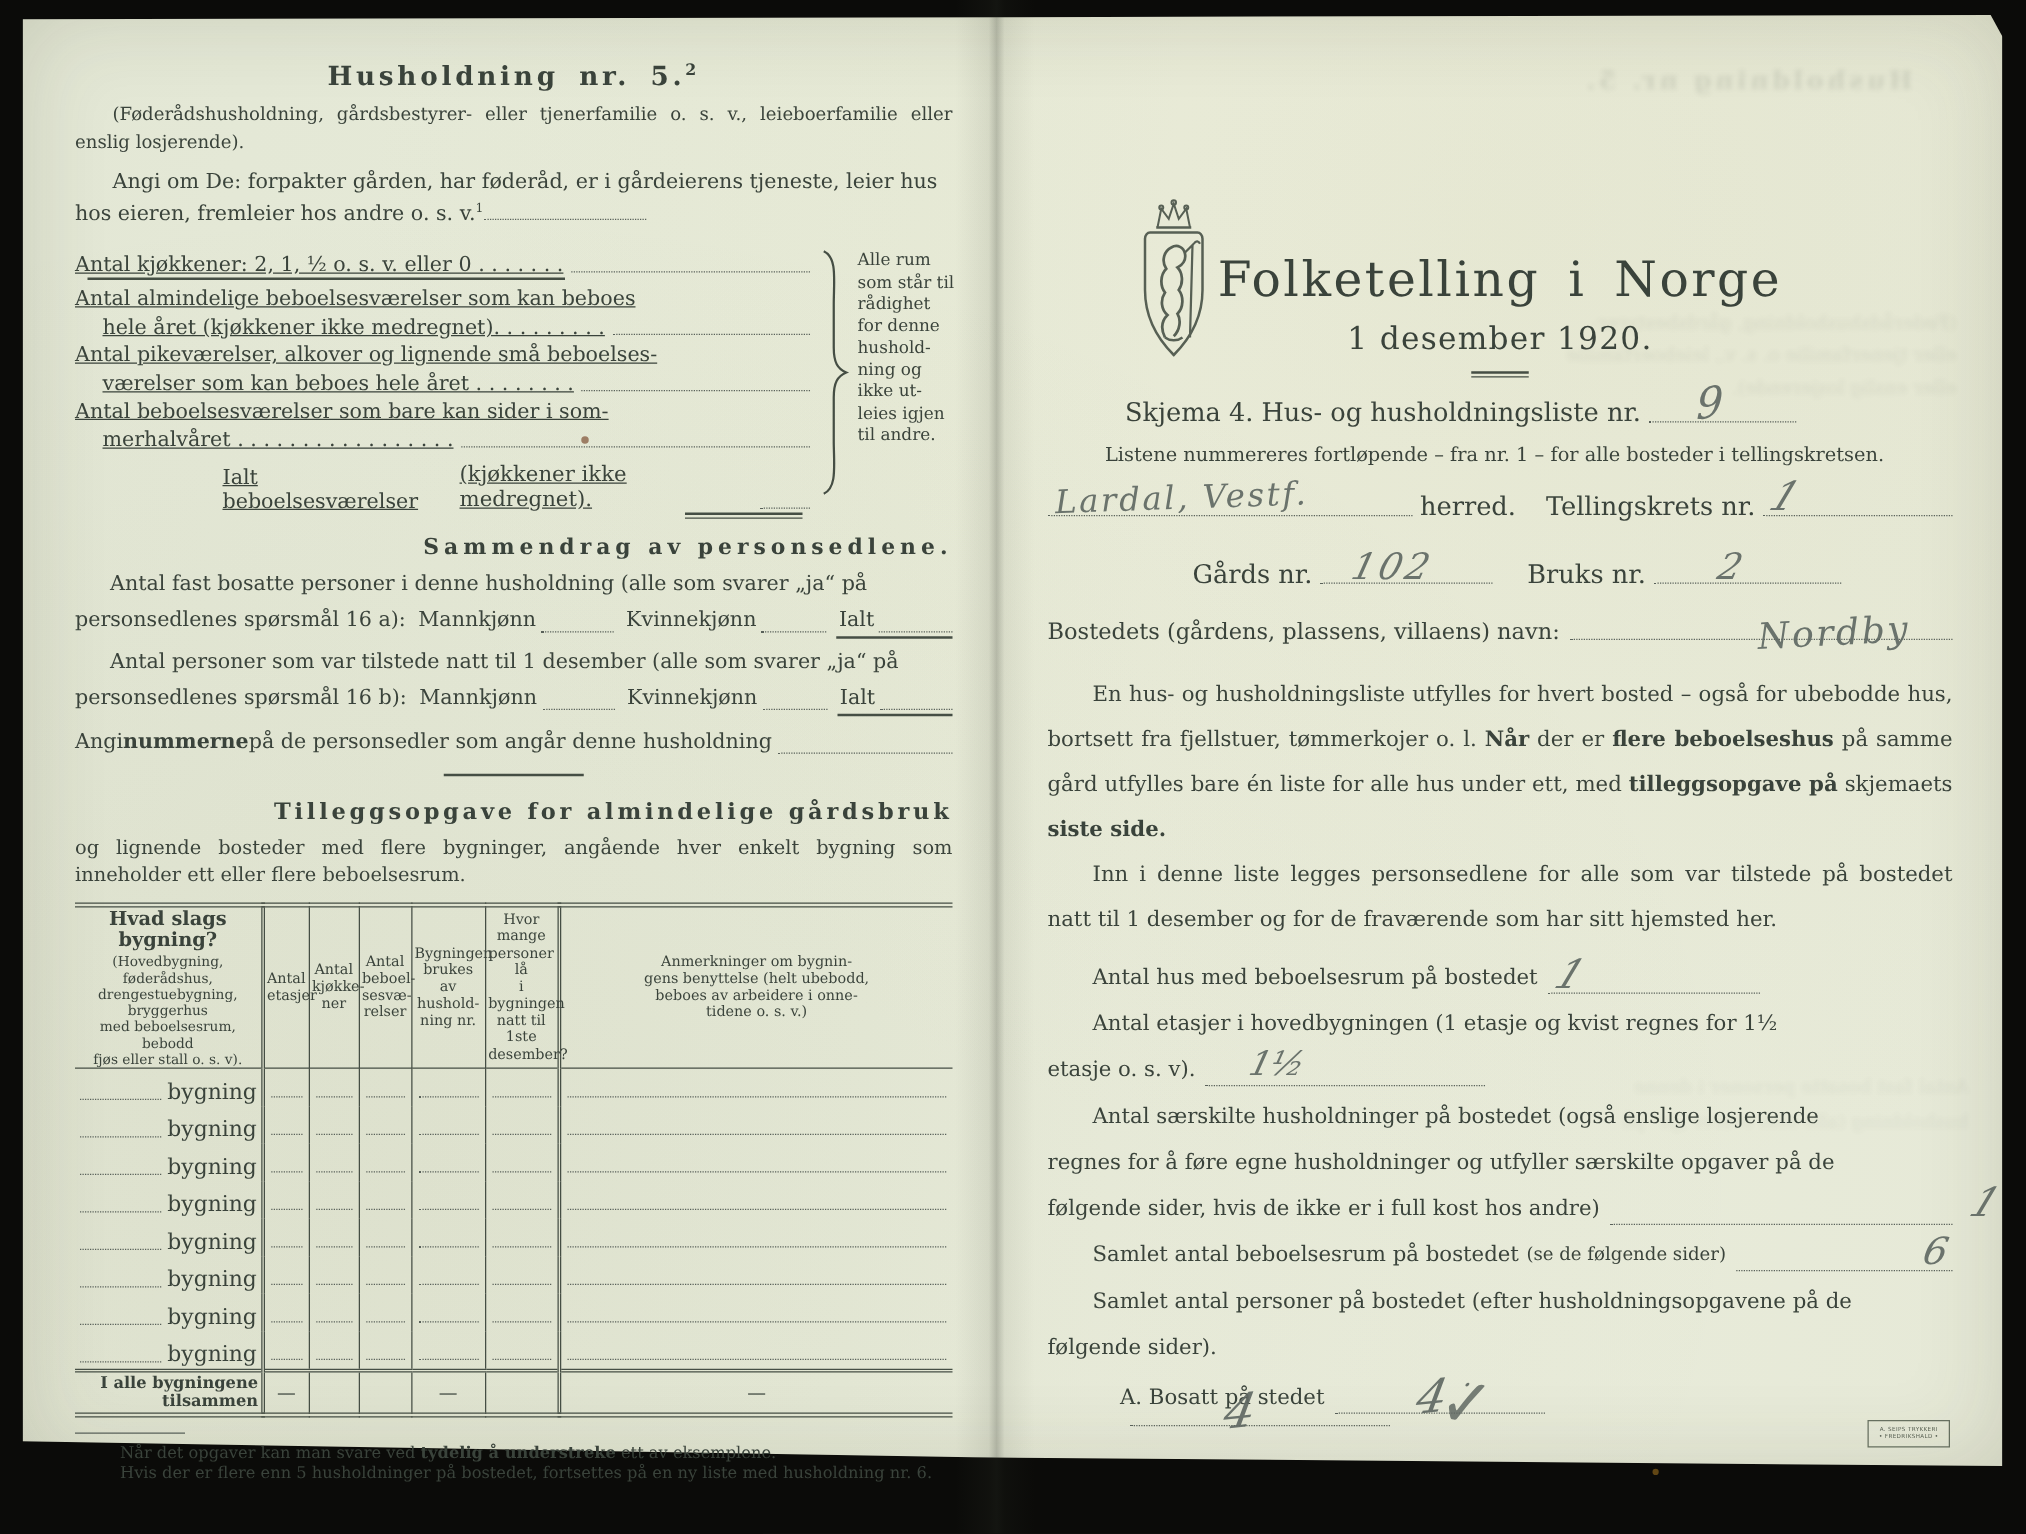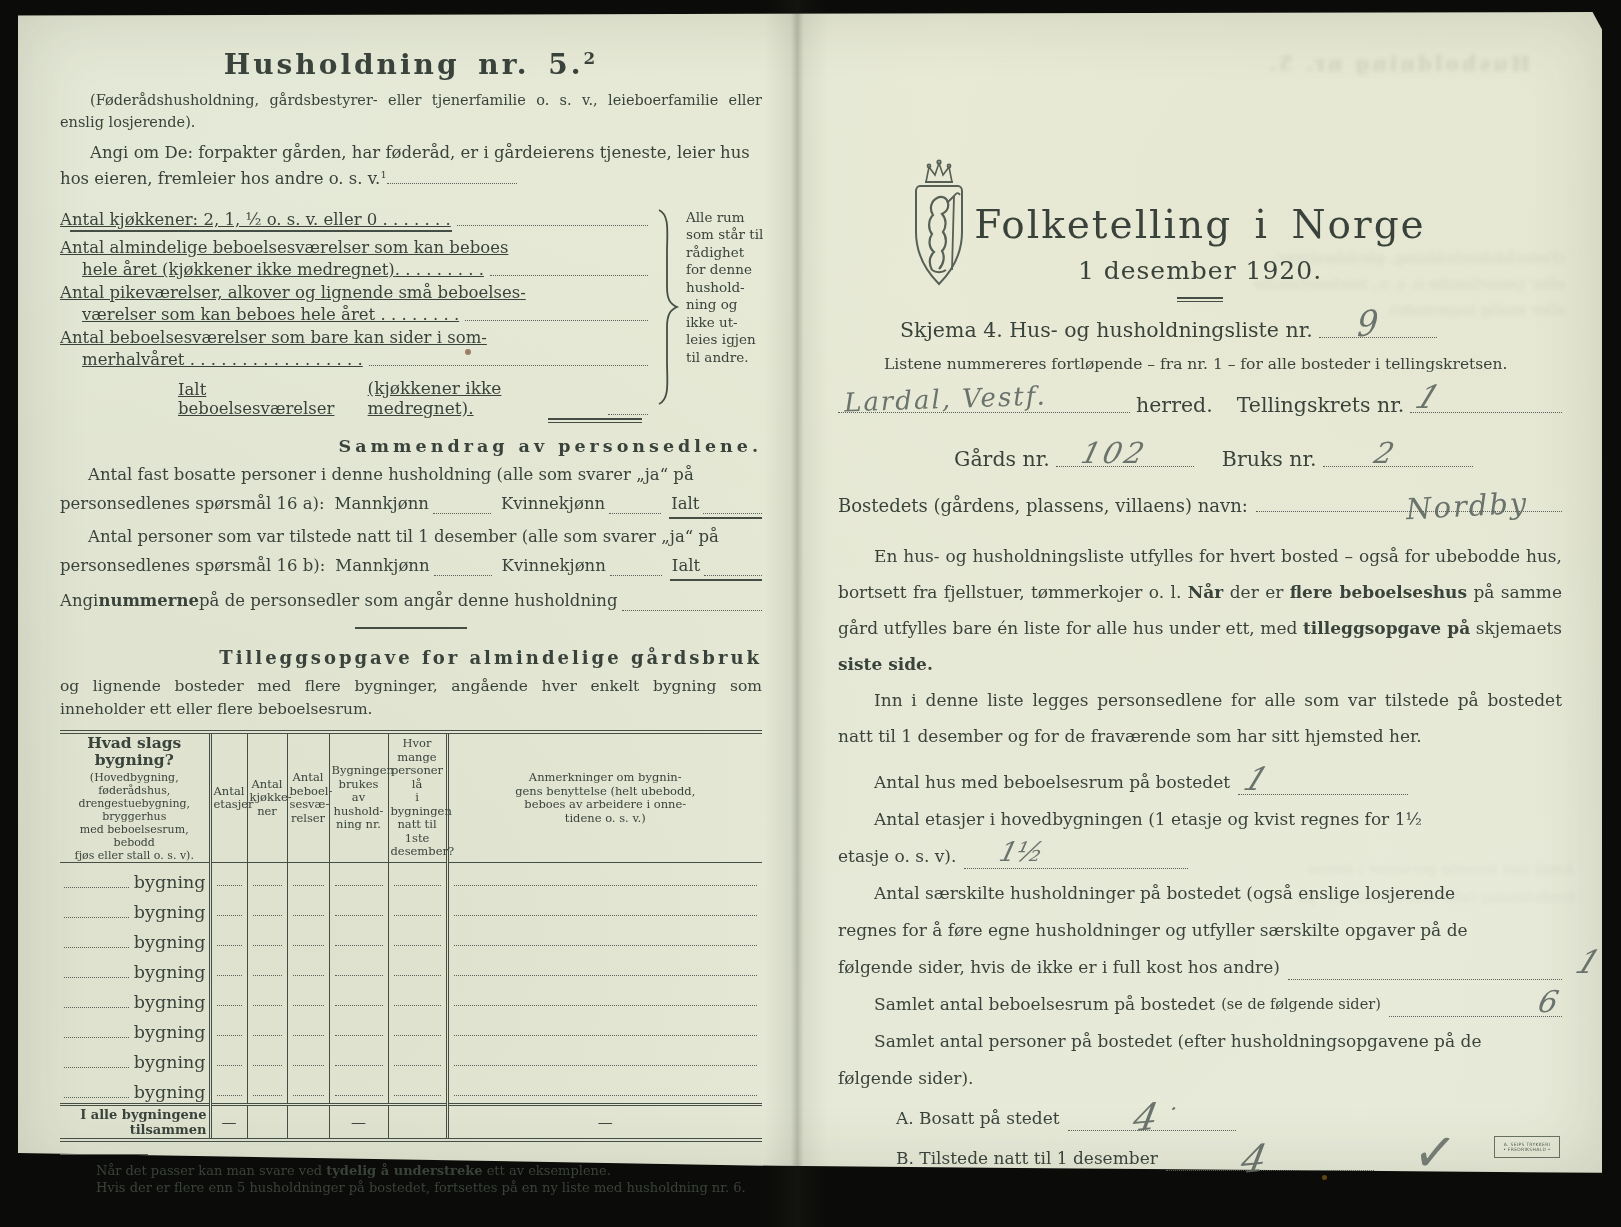--- a/index.html
+++ b/index.html
@@ -18,21 +18,21 @@
   .ghost{position:absolute;pointer-events:none;color:#3a433b;transform:scaleX(-1);filter:blur(2px);}
 
   
   .fill{border-bottom:1px dotted #59615a;}
   .pre{white-space:pre-line;}
   sup{font-size:60%;}
   b{font-weight:bold;}
 
   
   .lp{position:absolute;left:60px;top:48px;width:702px;}
-  .lp-title{text-align:center;font-size:28px;font-weight:bold;letter-spacing:3px;word-spacing:6px;}
+  .lp-title{text-align:center;font-size:21px;font-weight:bold;letter-spacing:3px;word-spacing:6px;}
   .lp-sub{font-size:14.5px;text-align:justify;text-indent:30px;line-height:1.5;margin-top:9px;}
   .lp-angi{font-size:16.5px;line-height:1.6;text-indent:30px;margin-top:6px;}
   .lp-angi .inline-fill{display:inline-block;width:130px;border-bottom:1px dotted #59615a;}
   .rooms{position:relative;margin-top:14px;font-size:16.5px;}
   .rooms-left{width:588px;text-decoration:underline;}
   .room-line{display:flex;align-items:flex-end;min-height:22.5px;}
   .room-line .fill{flex:1;margin:0 0 3px 6px;min-width:40px;}
   .room-cont{padding-left:22px;}
   .kjok-rule{width:382px;border-top:2px solid #454e44;margin:1px 0 2px 10px;}
   .ialt-line{margin-top:9px;}
@@ -514,21 +514,21 @@
           <td class="dash">—</td>
           <td class="dleft"></td>
           <td class="dash">—</td>
         </tr>
       </tbody>
     </table>
 
     <div class="fn">
       <div class="fn-rule"></div>
       <div class="fn-line">
-        <span>Når det passer kan man svare ved </span><b>tydelig å understreke</b><span> ett av eksemplene.</span>
+        <span>Når det opgaver kan man svare ved </span><b>tydelig å understreke</b><span> ett av eksemplene.</span>
       </div>
       <div class="fn-line">Hvis der er flere enn 5 husholdninger på bostedet, fortsettes på en ny liste med husholdning nr. 6.</div>
     </div>
   </div>
 
   <div class="rp">
 
     <div class="arms">
       <svg width="54" height="132" viewBox="0 0 54 132">
         <g stroke="#3e483e" fill="none" stroke-width="1.6">
@@ -637,21 +637,20 @@
     </div>
 
     <div class="qline ab">
       <span>A.   Bosatt på stedet</span>
       <span class="fill f-qa">
         <span class="hw hw-4a">4</span>
       </span>
     </div>
 
     <div class="qline ab">
-      <span>B.   Tilstede natt til 1 desember</span>
       <span class="fill f-qb">
         <span class="hw hw-4b">4</span>
         <span class="hw hw-check">✓</span>
       </span>
     </div>
   </div>
 
   <div class="stamp">
     <div class="stamp-in">A. SEIPS TRYKKERI</div>
     <div class="stamp-in">• FREDRIKSHALD •</div>

